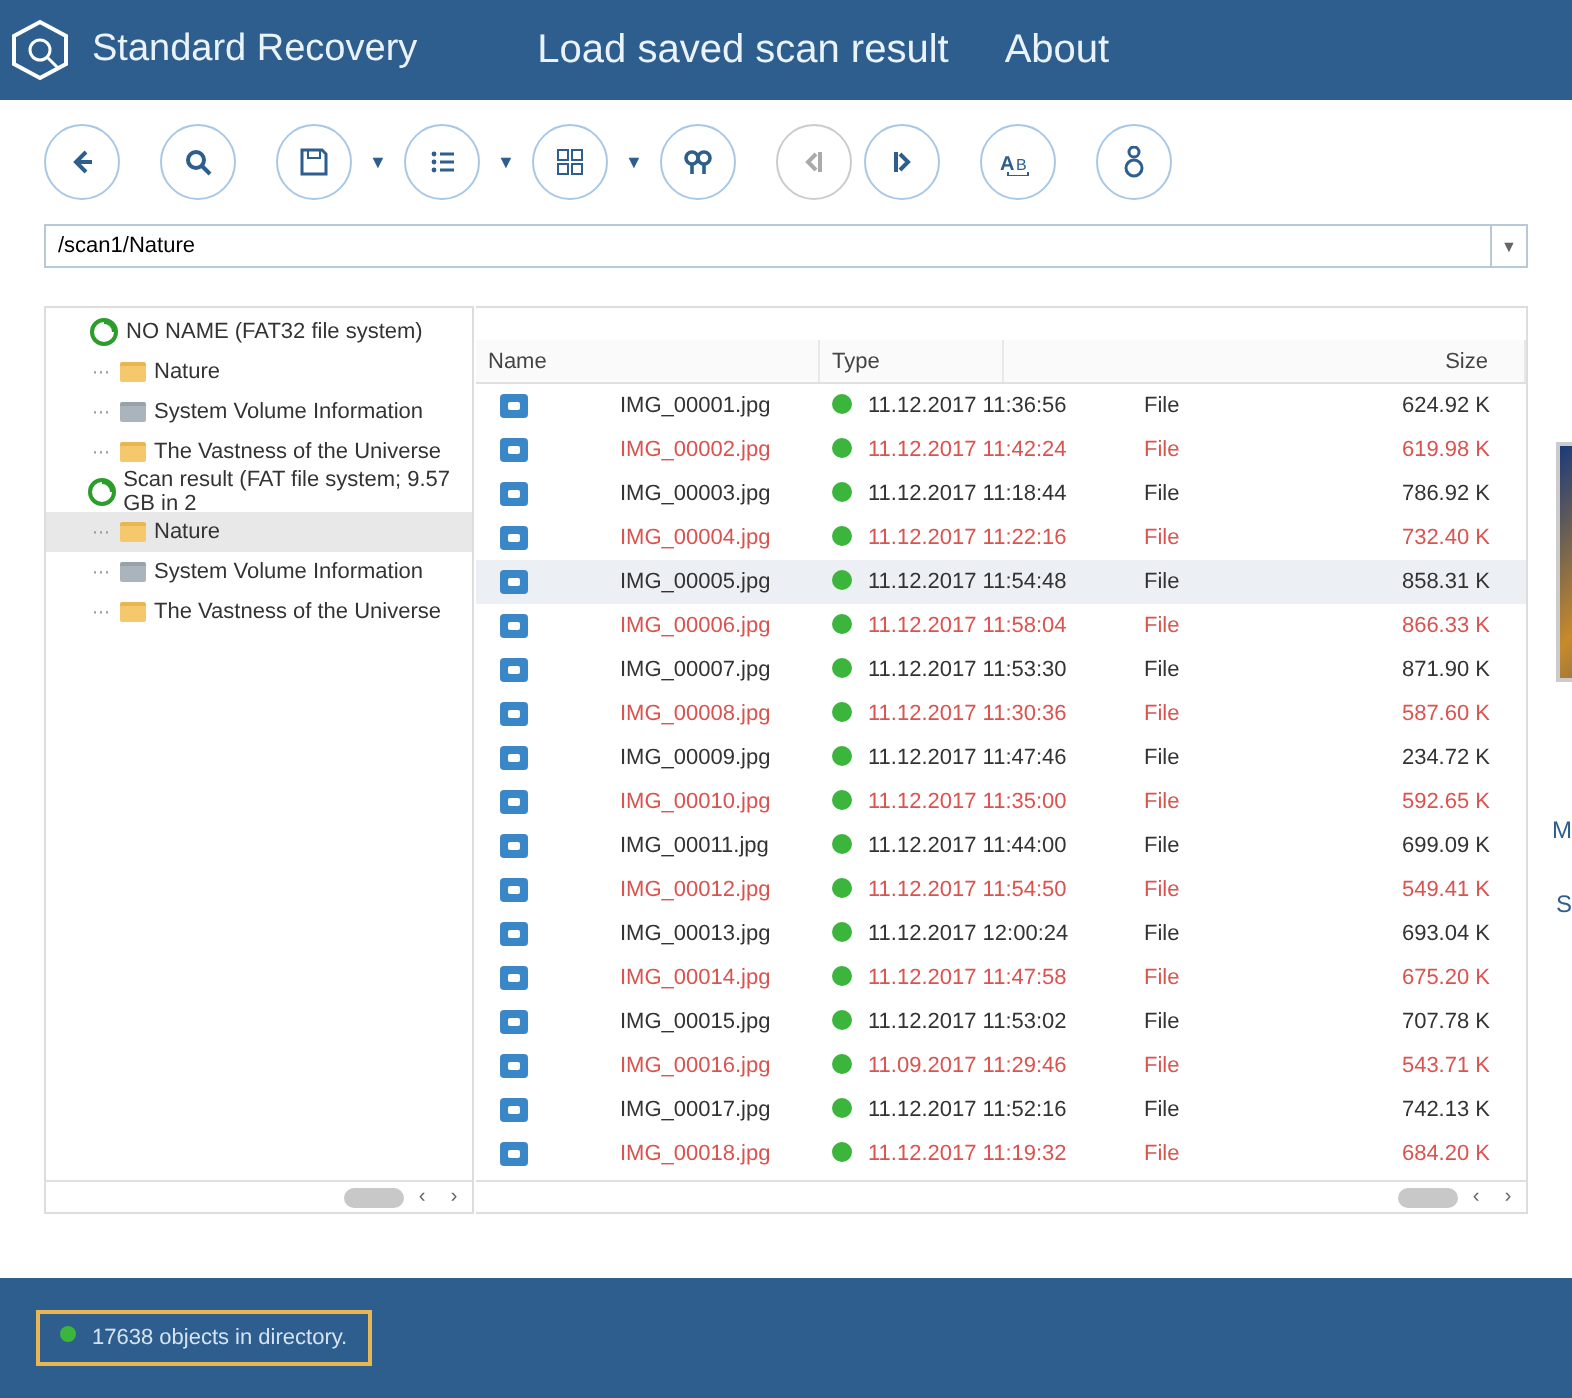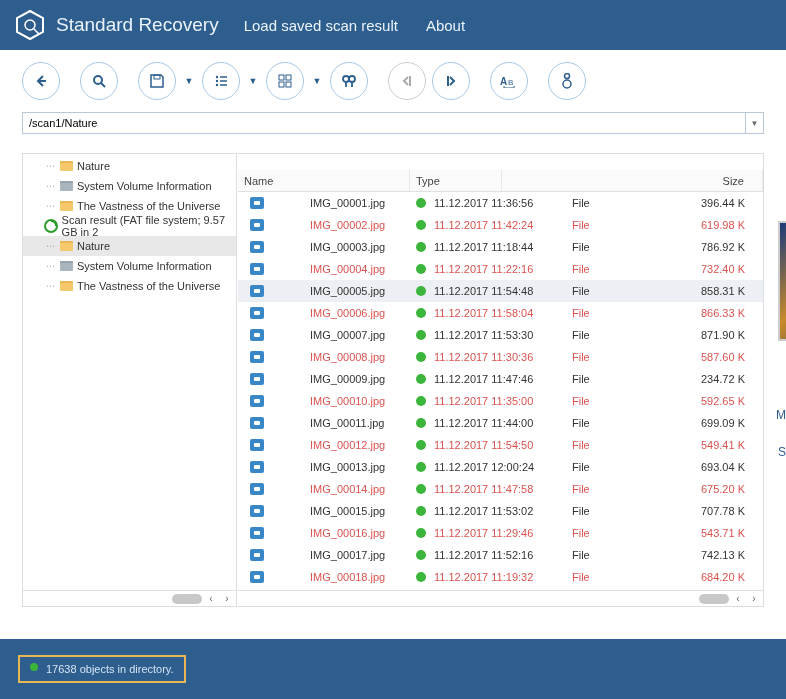--- a/index.html
+++ b/index.html
@@ -1,22 +1,22 @@
 <!DOCTYPE html>
 <html><head>
 <meta charset="utf-8">
 <style>
   * { box-sizing: border-box; margin: 0; padding: 0; }
   body { font-family: Tahoma, Arial, sans-serif; font-size: 11px; background: #fff; width: 786px; height: 699px; overflow: hidden; position: relative; }
   
-  .header { background: #2d5e8e; height: 50px; display: flex; align-items: center; padding: 0 14px; color: #fff; }
+  .header { background: #2d5e8e; height: 50px; display: flex; align-items: center; padding: 0 4px; color: #fff; }
   .logo { display: flex; align-items: center; gap: 10px; }
   .logo-icon { width: 32px; height: 32px; }
   .app-title { font-size: 19px; font-weight: 300; color: #eaf2fa; }
-  .nav { display: flex; gap: 28px; margin-left: 25px; font-size: 15px; }
+  .nav { display: flex; gap: 28px; margin-left: 60px; font-size: 20px; }
   .nav span { cursor: pointer; color: #eaf2fa; }
   
   .main-area { position: relative; background: #fff; }
   
   .toolbar { display: flex; align-items: center; gap: 6px; padding: 12px 22px; }
   .tbtn { width: 38px; height: 38px; border: 1px solid #a8c8e6; border-radius: 50%; background: #fff; display: flex; align-items: center; justify-content: center; cursor: pointer; color: #2d5e8e; }
   .tbtn.disabled { color: #aaa; border-color: #ccc; }
   .tdrop { width: 14px; height: 38px; display: flex; align-items: center; justify-content: center; color: #2d5e8e; cursor: pointer; font-size: 9px; }
   
   .path-row { display: flex; padding: 0 22px; gap: 20px; margin-bottom: 19px; }
@@ -48,21 +48,21 @@
   .col-size { flex: 1; justify-content: flex-end; padding-right:18px !important;}
   .list-body { flex: 1; overflow-y: auto; overflow-x: hidden; }
   .list-row { display: flex; height: 22px; align-items: center; font-size: 11px; color: #333; cursor: pointer; }
   .list-row.selected { background: #eceff3; }
   .list-row.highlight { color: #d9534f; }
   .file-ico { width:14px; height:12px; background:#3a87c8; border-radius:2px; display:inline-flex; align-items:center; justify-content:center; margin: 0 6px; }
   .file-ico::after { content:''; width:6px; height:4px; background:#fff; border-radius:1px; }
   .dot-green { width: 10px; height: 10px; background: #3cb53c; border-radius: 50%; margin: 0 8px 0 0px; }
   .cell { padding: 0 6px; }
   .c-name { width: 172px; display:flex; align-items:center;gap:40px; }
-  .c-date { width: 156px; display:flex; align-items:center;}
+  .c-date { width: 156px; display:flex; }
   .c-type { width: 92px; }
   .c-size { flex: 1; text-align: right; padding-right: 18px;}
   
   .tree .hscroll, .list .hscroll { height: 16px; border-top:1px solid #e0e0e0; display:flex; justify-content:flex-end; align-items:center; padding-right:2px; gap:2px; color:#666; margin-top: auto;}
   .tree { display:flex; flex-direction:column;}
   .sarrow { width:14px; height:12px; display:flex; align-items:center; justify-content:center; font-size:10px; cursor:pointer;}
   .s-thumb { width:30px; height:10px; background:#c8c8c8; border-radius:5px; }
   
   .preview { position: absolute; right: -2px; top: 171px; width: 10px; height: 140px; overflow: hidden; }
   .preview-img { width: 90px; height: 120px; background: linear-gradient(135deg, #1a3a7a 0%, #c88a2a 50%, #1a3a7a 100%); border: 2px solid #ccc; }
@@ -178,20 +178,31 @@
     <div class="path-input">
       <input value="/scan1/Nature" style="">
       <div class="path-drop">▼</div>
     </div>
   </div>
 
   <div class="content">
     <div class="tree">
       <div class="tree-body" id="tree-body">
           <div class="tree-row">
+            <span class="tree-indent" style="width: 0px;"></span>
+            <span class="expander"></span>
+            <span class="ticon">
+              <svg width="14" height="14">
+                <circle cx="7" cy="7" r="6" fill="none" stroke="#2a9d2a" stroke-width="2"></circle>
+                <path d="M7 2 A5 5 0 0 1 12 7" stroke="#2a9d2a" stroke-width="2" fill="none"></path>
+              </svg>
+            </span>
+            <span>NO NAME (FAT32 file system)</span>
+          </div>
+          <div class="tree-row">
             <span class="tree-indent" style="width: 14px;"></span>
             <span class="expander">
               <span class="dots">⋯</span>
             </span>
             <span class="ticon">
               <span class="folder-yellow"></span>
             </span>
             <span>Nature</span>
           </div>
           <div class="tree-row">
@@ -273,21 +284,21 @@
           <div class="list-row">
             <div class="cell c-name">
               <span class="file-ico"></span>
               <span>IMG_00001.jpg</span>
             </div>
             <div class="cell c-date">
               <span class="dot-green"></span>
               <span>11.12.2017 11:36:56</span>
             </div>
             <div class="cell c-type">File</div>
-            <div class="cell c-size">396.44 K</div>
+            <div class="cell c-size">624.92 K</div>
           </div>
           <div class="list-row highlight">
             <div class="cell c-name">
               <span class="file-ico"></span>
               <span>IMG_00002.jpg</span>
             </div>
             <div class="cell c-date">
               <span class="dot-green"></span>
               <span>11.12.2017 11:42:24</span>
             </div>
@@ -450,21 +461,21 @@
             <div class="cell c-type">File</div>
             <div class="cell c-size">707.78 K</div>
           </div>
           <div class="list-row highlight">
             <div class="cell c-name">
               <span class="file-ico"></span>
               <span>IMG_00016.jpg</span>
             </div>
             <div class="cell c-date">
               <span class="dot-green"></span>
-              <span>11.12.2017 11:29:46</span>
+              <span>11.09.2017 11:29:46</span>
             </div>
             <div class="cell c-type">File</div>
             <div class="cell c-size">543.71 K</div>
           </div>
           <div class="list-row">
             <div class="cell c-name">
               <span class="file-ico"></span>
               <span>IMG_00017.jpg</span>
             </div>
             <div class="cell c-date">

